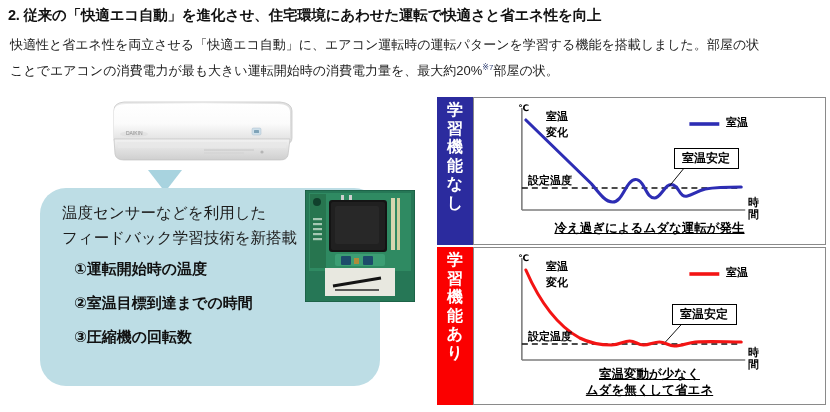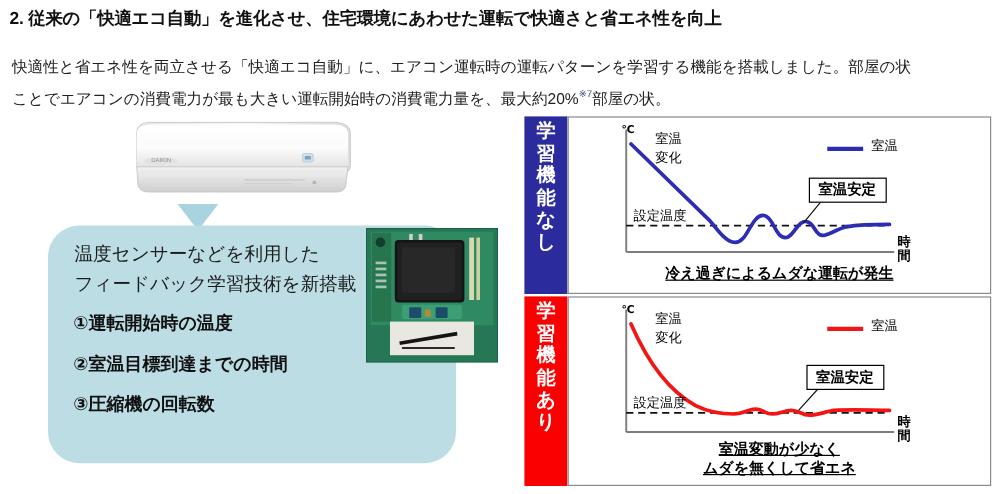--- a/index.html
+++ b/index.html
@@ -20,21 +20,21 @@
     left: 8px; top: 6px;
     width: 816px;
     font-size: 14.5px;
     font-weight: bold;
     letter-spacing: -0.2px;
     white-space: nowrap;
     color: #111;
   }
   #body-copy {
     position: absolute;
-    left: 10px; top: 44px;
+    left: 10px; top: 33px;
     width: 820px;
     font-size: 13px;
     line-height: 23px;
     color: #222;
     white-space: nowrap;
   }
   #body-copy .line { display: block; }
   #body-copy sup {
     font-size: 8px;
     vertical-align: super;
@@ -66,21 +66,21 @@
     position: absolute;
     left: 22px; top: 12px;
     font-size: 15.5px;
     line-height: 25px;
     font-family: "Liberation Serif", "DejaVu Serif", serif;
     color: #1c1c1c;
     white-space: nowrap;
   }
   #info-box .item {
     position: absolute;
-    left: 21px;
+    left: 34px;
     font-size: 15px;
     font-weight: bold;
     color: #111;
     white-space: nowrap;
   }
   #info-box .item-1 { top: 72px; }
   #info-box .item-2 { top: 106px; }
   #info-box .item-3 { top: 140px; }
   #info-box .tail {
     position: absolute;
@@ -132,21 +132,21 @@
     border: 1px solid #8a8a8a;
     background: #fff;
     box-sizing: border-box;
   }
 
   .plot { position: absolute; left: 0; top: 0; width: 100%; height: 100%; }
 
   .lbl {
     position: absolute;
     font-size: 11px;
-    font-weight: normal;
+    font-weight: bold;
     color: #000;
     white-space: nowrap;
     line-height: 13px;
   }
   .lbl-unit { font-size: 9px; font-weight: bold; }
   .lbl-axis-t { font-size: 11px; font-weight: bold; line-height: 12px; }
   .lbl-axis-t span { display: block; }
 
   .callout {
     position: absolute;

